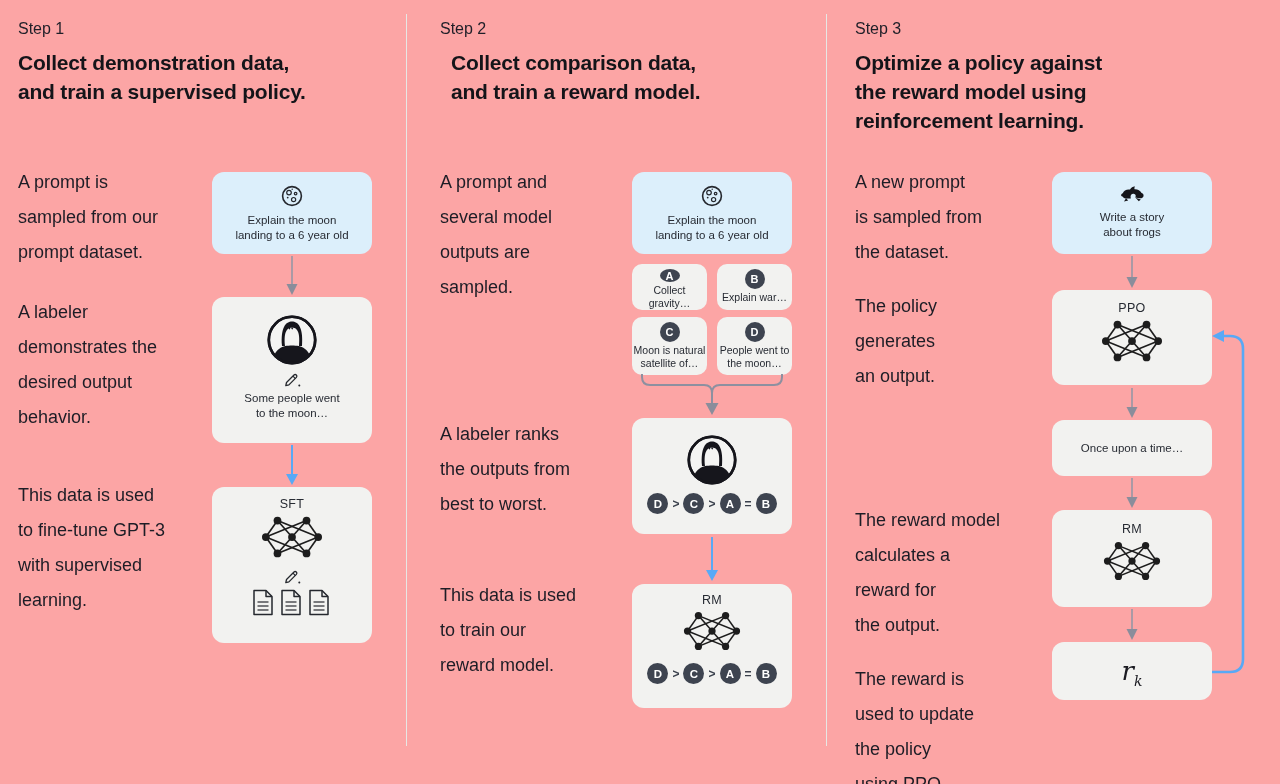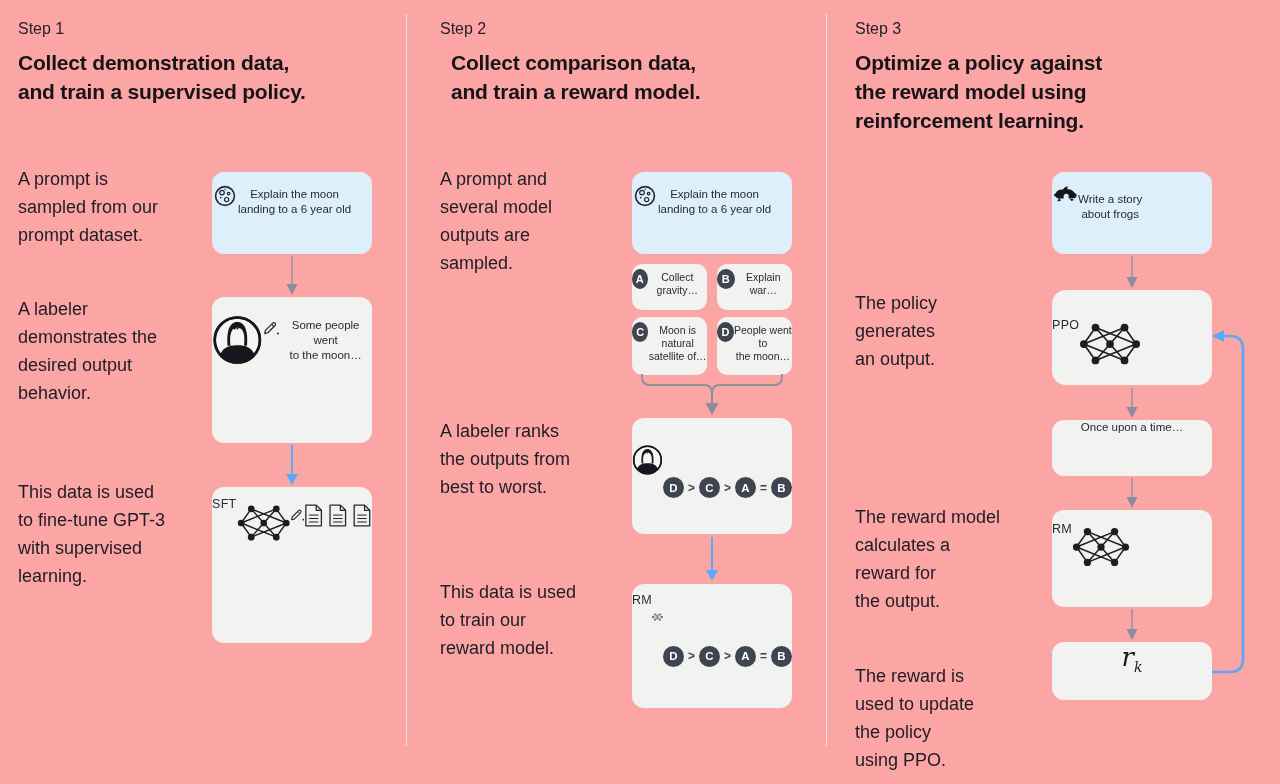--- a/index.html
+++ b/index.html
@@ -2,23 +2,23 @@
 <html><head>
 <meta charset="utf-8">
 <style>
   html,body{margin:0;padding:0;background:#fff;}
   .canvas{position:relative;width:1280px;height:784px;background:#fca5a5;overflow:hidden;
           font-family:"Liberation Sans",sans-serif;color:#18181f;}
   .divider{position:absolute;top:14px;height:732px;width:1px;background:#e7e7e5;}
   .step-label{position:absolute;font-size:16px;color:#1f1f28;}
   .heading{position:absolute;font-size:21px;font-weight:bold;line-height:29px;
            white-space:pre-line;letter-spacing:-0.2px;color:#141419;}
-  .para{position:absolute;font-size:18px;line-height:28px;white-space:pre-line;color:#1d1d26;}
-  .box{position:absolute;border-radius:12px;display:flex;flex-direction:row;
-       box-sizing:border-box;}
+  .para{position:absolute;font-size:18px;line-height:35px;white-space:pre-line;color:#1d1d26;}
+  .box{position:absolute;border-radius:12px;display:flex;flex-direction:column;
+       align-items:center;box-sizing:border-box;}
   .blue{background:#dceffb;}
   .gray{background:#f2f2f0;}
   .box-text{font-size:11.5px;line-height:15px;text-align:center;white-space:pre-line;color:#272b33;}
   .box-label{font-size:12.5px;color:#272b33;letter-spacing:0.3px;}
   .varrow{position:absolute;width:16px;}
   .mini{border-radius:10px;padding-top:5px;}
   .mini .box-text{font-size:10.5px;line-height:13px;margin-top:2px;}
   .badge{width:20px;height:20px;border-radius:50%;background:#3e4450;color:#fff;
          font-weight:bold;font-size:11px;display:flex;align-items:center;justify-content:center;}
   .rank{display:flex;align-items:center;gap:3px;}
@@ -276,20 +276,23 @@
       <span class="letter">A</span>
       <span class="op">=</span>
       <span class="letter">B</span>
     </div>
   </div>
 
   <div class="step-label" style="left:855px;top:20px;">Step 3</div>
   <div class="heading" style="left:855px;top:48px;width:420px;">Optimize a policy against
 the reward model using
 reinforcement learning.</div>
+  <div class="para" style="left:855px;top:165px;">A new prompt
+is sampled from
+the dataset.</div>
   <div class="para" style="left:855px;top:289px;">The policy
 generates
 an output.</div>
   <div class="para" style="left:855px;top:503px;">The reward model
 calculates a
 reward for
 the output.</div>
   <div class="para" style="left:855px;top:638px;margin-top:24px;">The reward is
 used to update
 the policy
@@ -305,21 +308,21 @@
     </svg>
     <div class="box-text" style="margin-top:8px;">Write a story
 about frogs</div>
   </div>
 
   <svg class="varrow" style="left:1124px;top:256px;" width="16" height="32" viewBox="0 0 16 32">
     <line x1="8" y1="0" x2="8" y2="22" stroke="#9597a5" stroke-width="1.6"></line>
     <polygon points="2.5,21 13.5,21 8,32" fill="#8a8d9b"></polygon>
   </svg>
 
-  <div class="box gray" style="left:1052px;top:290px;width:160px;height:95px;padding-top:28px;border-radius:14px;">
+  <div class="box gray" style="left:1052px;top:290px;width:160px;height:95px;padding-top:11px;">
     <div class="box-label">PPO</div>
     <svg class="icon" style="margin-top:4px;" width="62" height="44" viewBox="0 0 64 44">
       <g stroke="#1d1d1d" stroke-width="1.7">
         <line x1="17" y1="5" x2="5" y2="22"></line>
           <line x1="17" y1="5" x2="32" y2="22"></line>
           <line x1="17" y1="5" x2="59" y2="22"></line>
         <line x1="47" y1="5" x2="5" y2="22"></line>
           <line x1="47" y1="5" x2="32" y2="22"></line>
           <line x1="47" y1="5" x2="59" y2="22"></line>
         <line x1="5" y1="22" x2="17" y2="39"></line>

